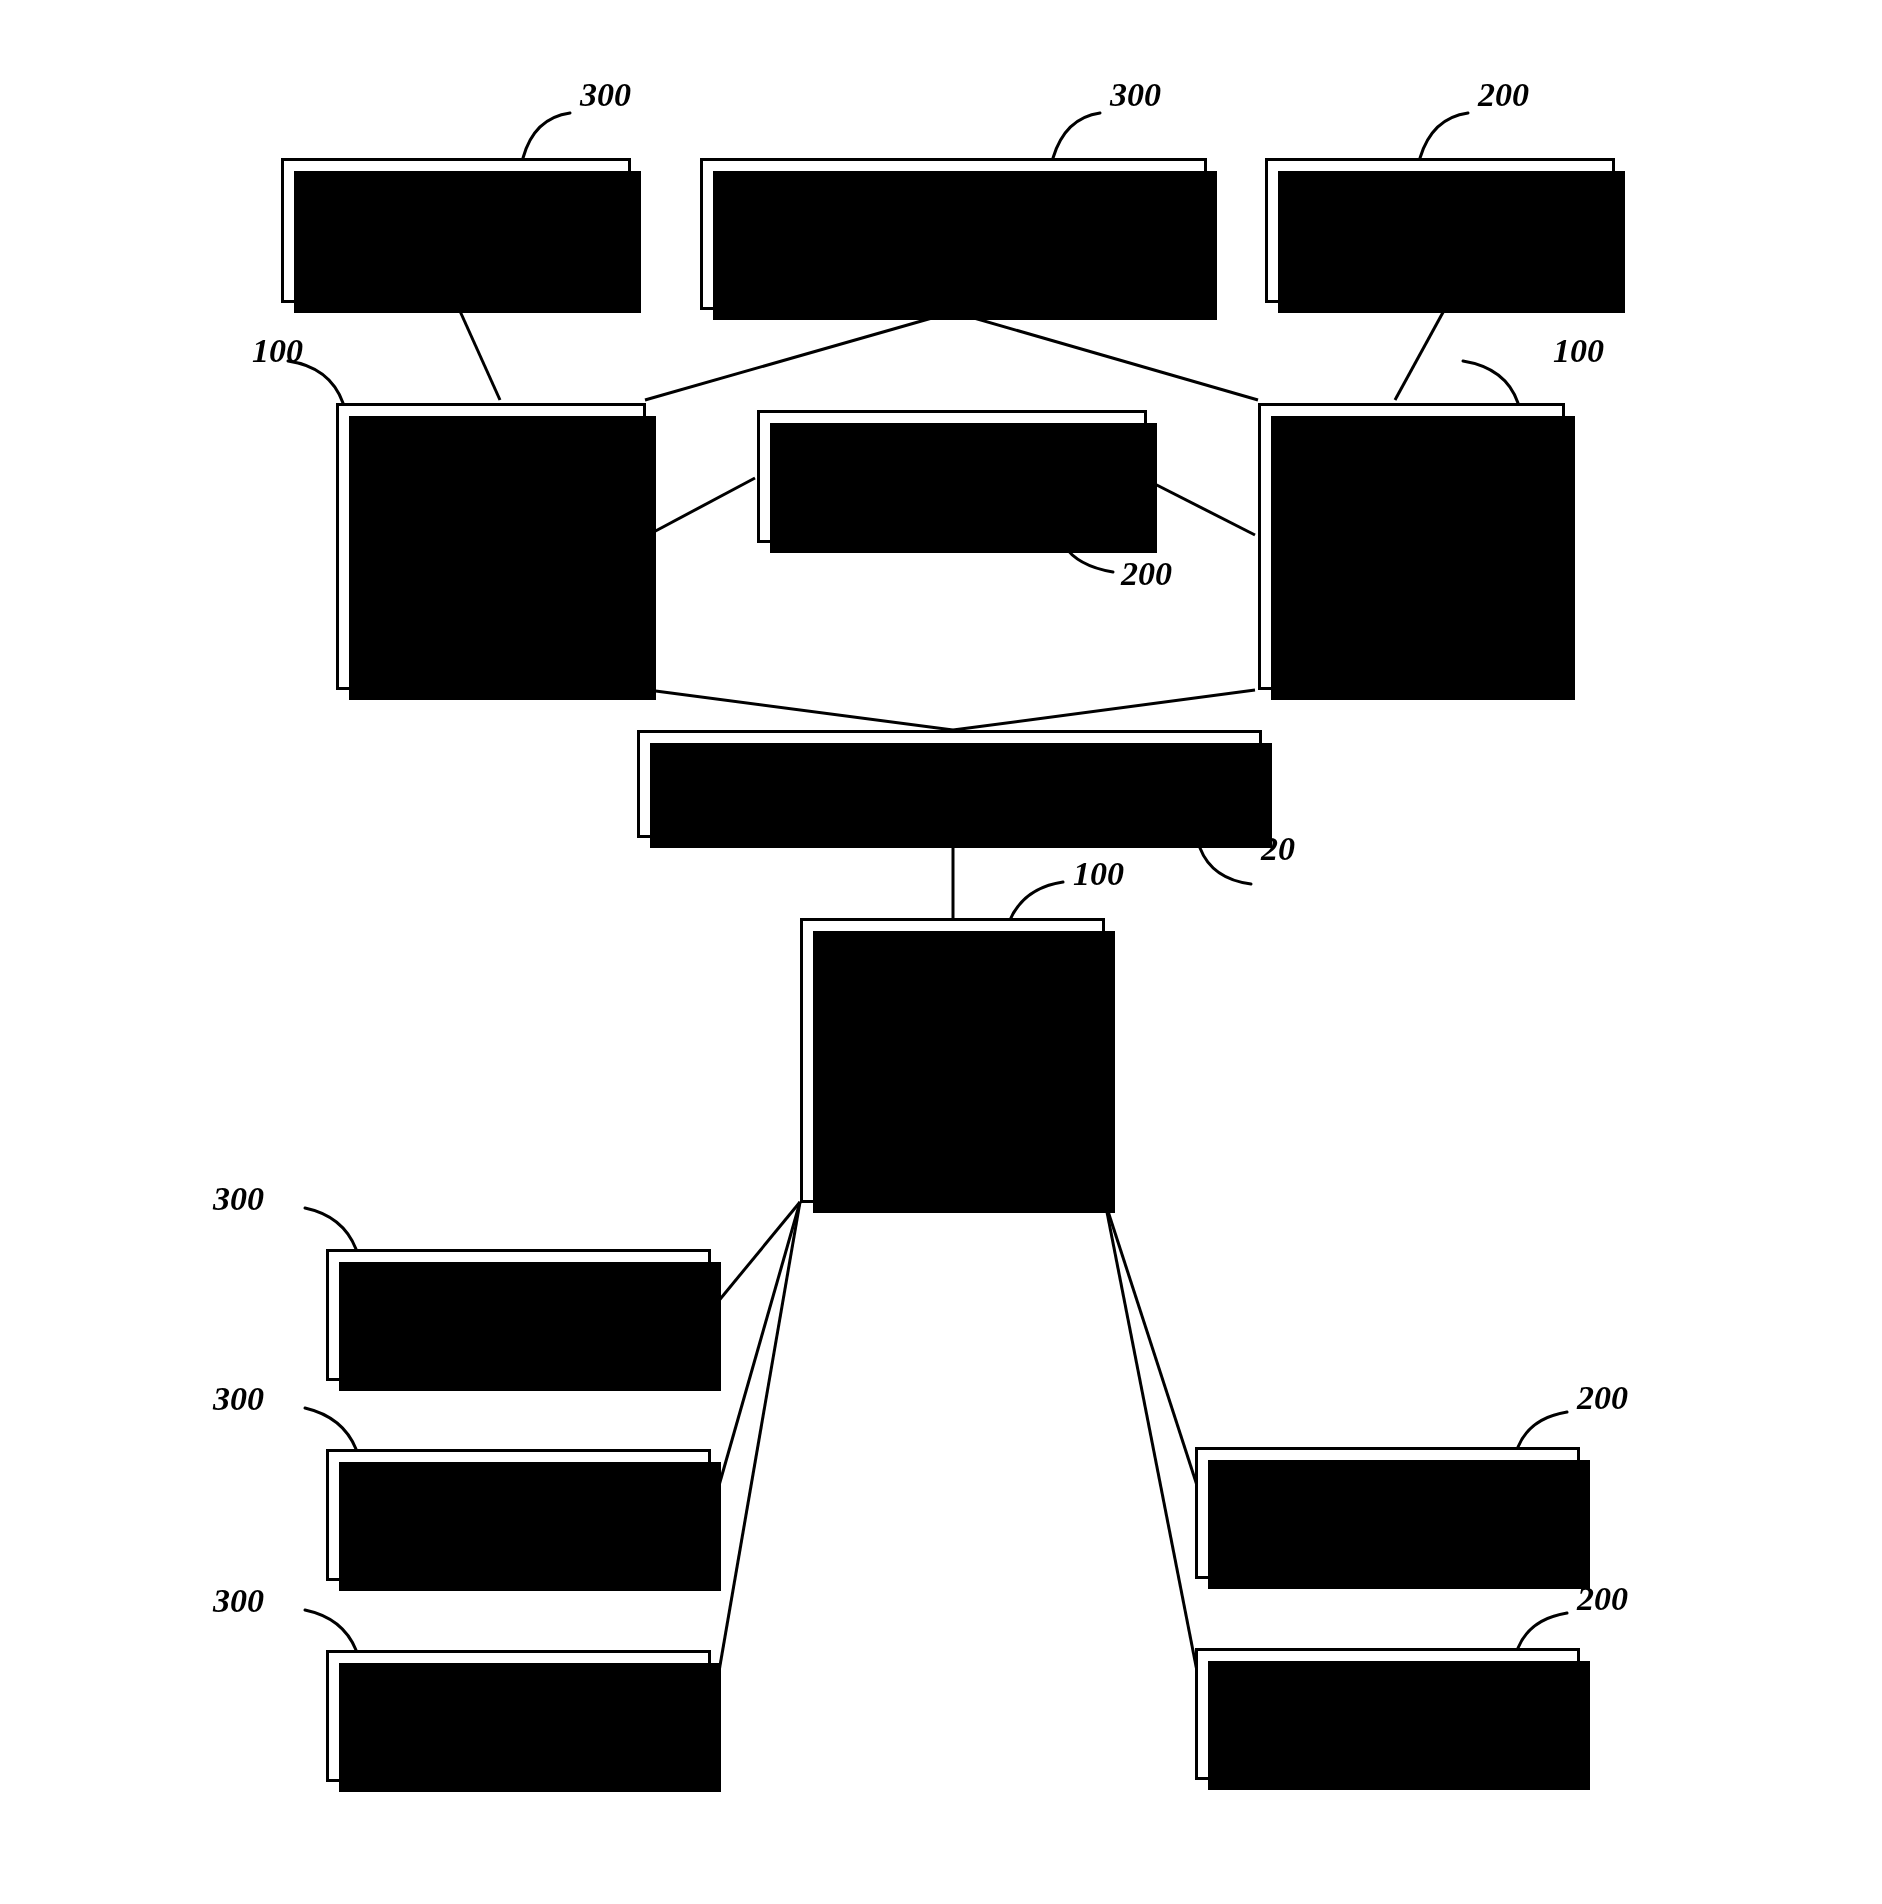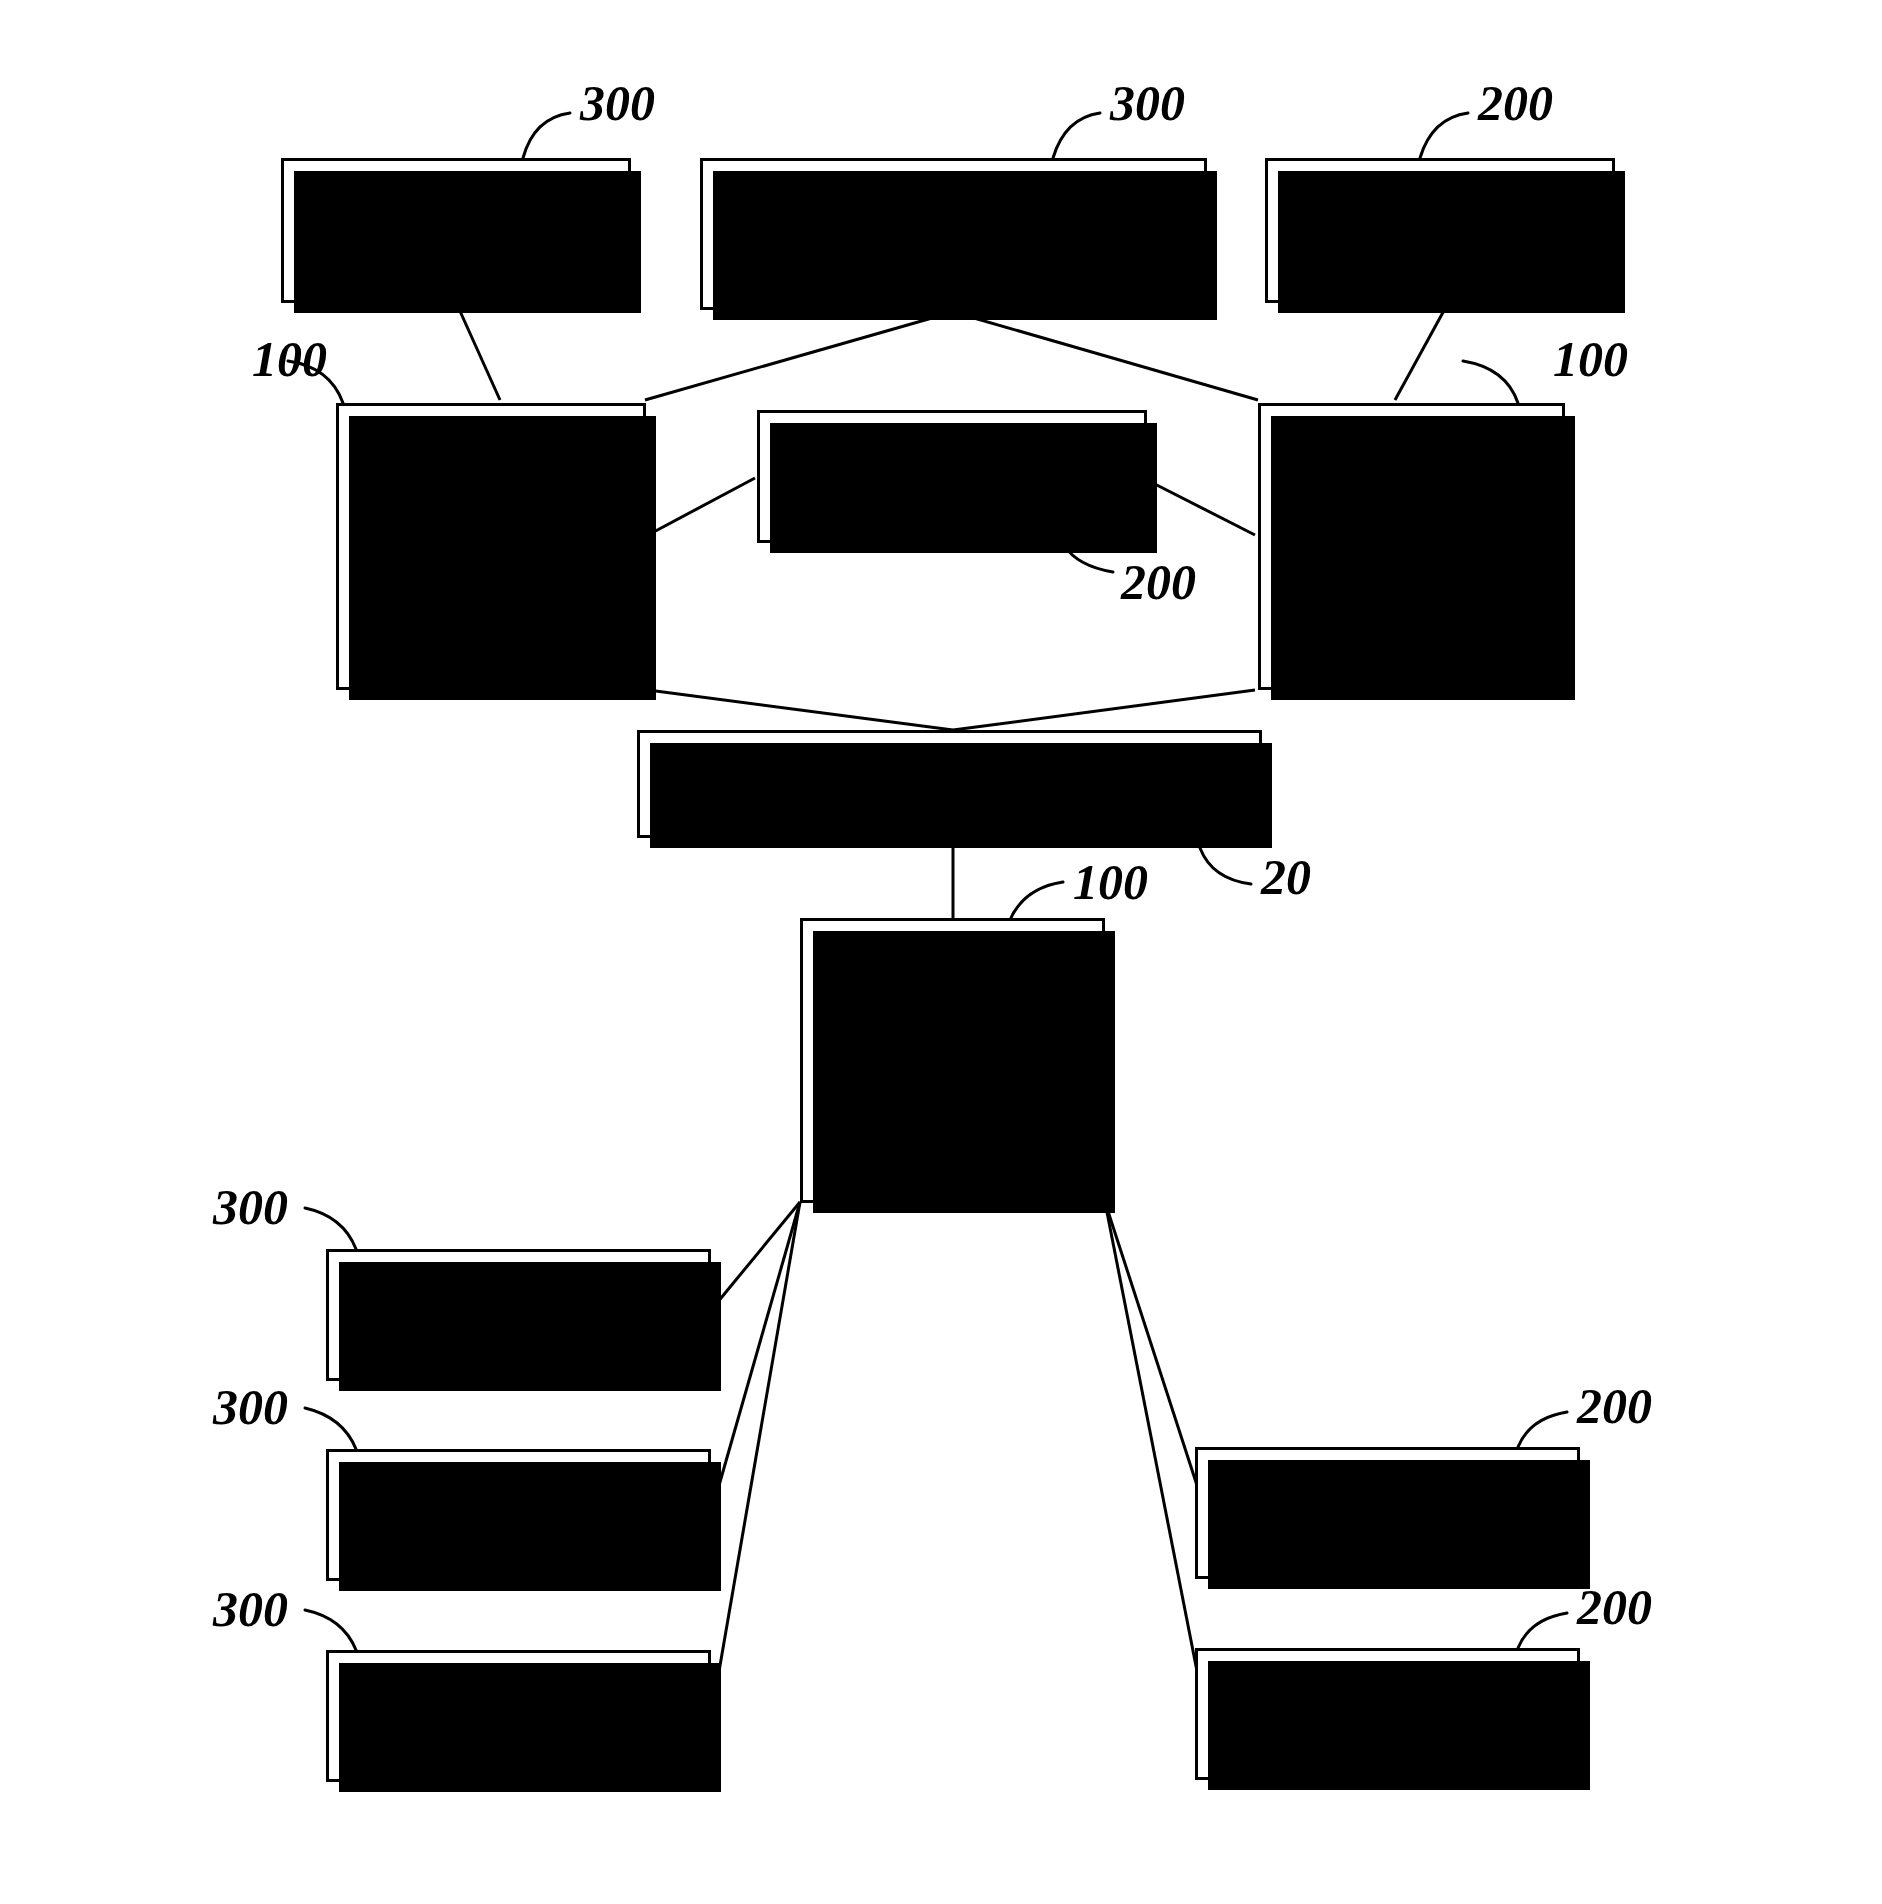--- a/index.html
+++ b/index.html
@@ -61,21 +61,21 @@
     color: #000000;
     pointer-events: none;
   }
   
   .ref {
     position: absolute;
     z-index: 5;
     font-family: "Liberation Serif", serif;
     font-style: italic;
     font-weight: bold;
-    font-size: 50px;
+    font-size: 34px;
     line-height: 1;
     color: #000000;
     white-space: nowrap;
   }
 </style>
 </head>
 <body>
 
 <div id="figure">
 
@@ -155,21 +155,21 @@
 
   <div class="node" style="left:1258px; top:403px; width:307px; height:287px;">
     <span class="node-label">Affiliate
 Network</span>
   </div>
   <div class="ref" style="left:1553px; top:334px;">100</div>
 
   <div class="node" style="left:637px; top:730px; width:625px; height:108px;">
     <span class="node-label">Control Center</span>
   </div>
-  <div class="ref" style="left:1261px; top:852px;">20</div>
+  <div class="ref" style="left:1261px; top:832px;">20</div>
 
   <div class="node" style="left:800px; top:918px; width:305px; height:285px;">
     <span class="node-label">Affiliate
 Network</span>
   </div>
   <div class="ref" style="left:1073px; top:857px;">100</div>
 
   <div class="node" style="left:326px; top:1249px; width:385px; height:132px;">
     <span class="node-label">Advertiser</span>
   </div>

